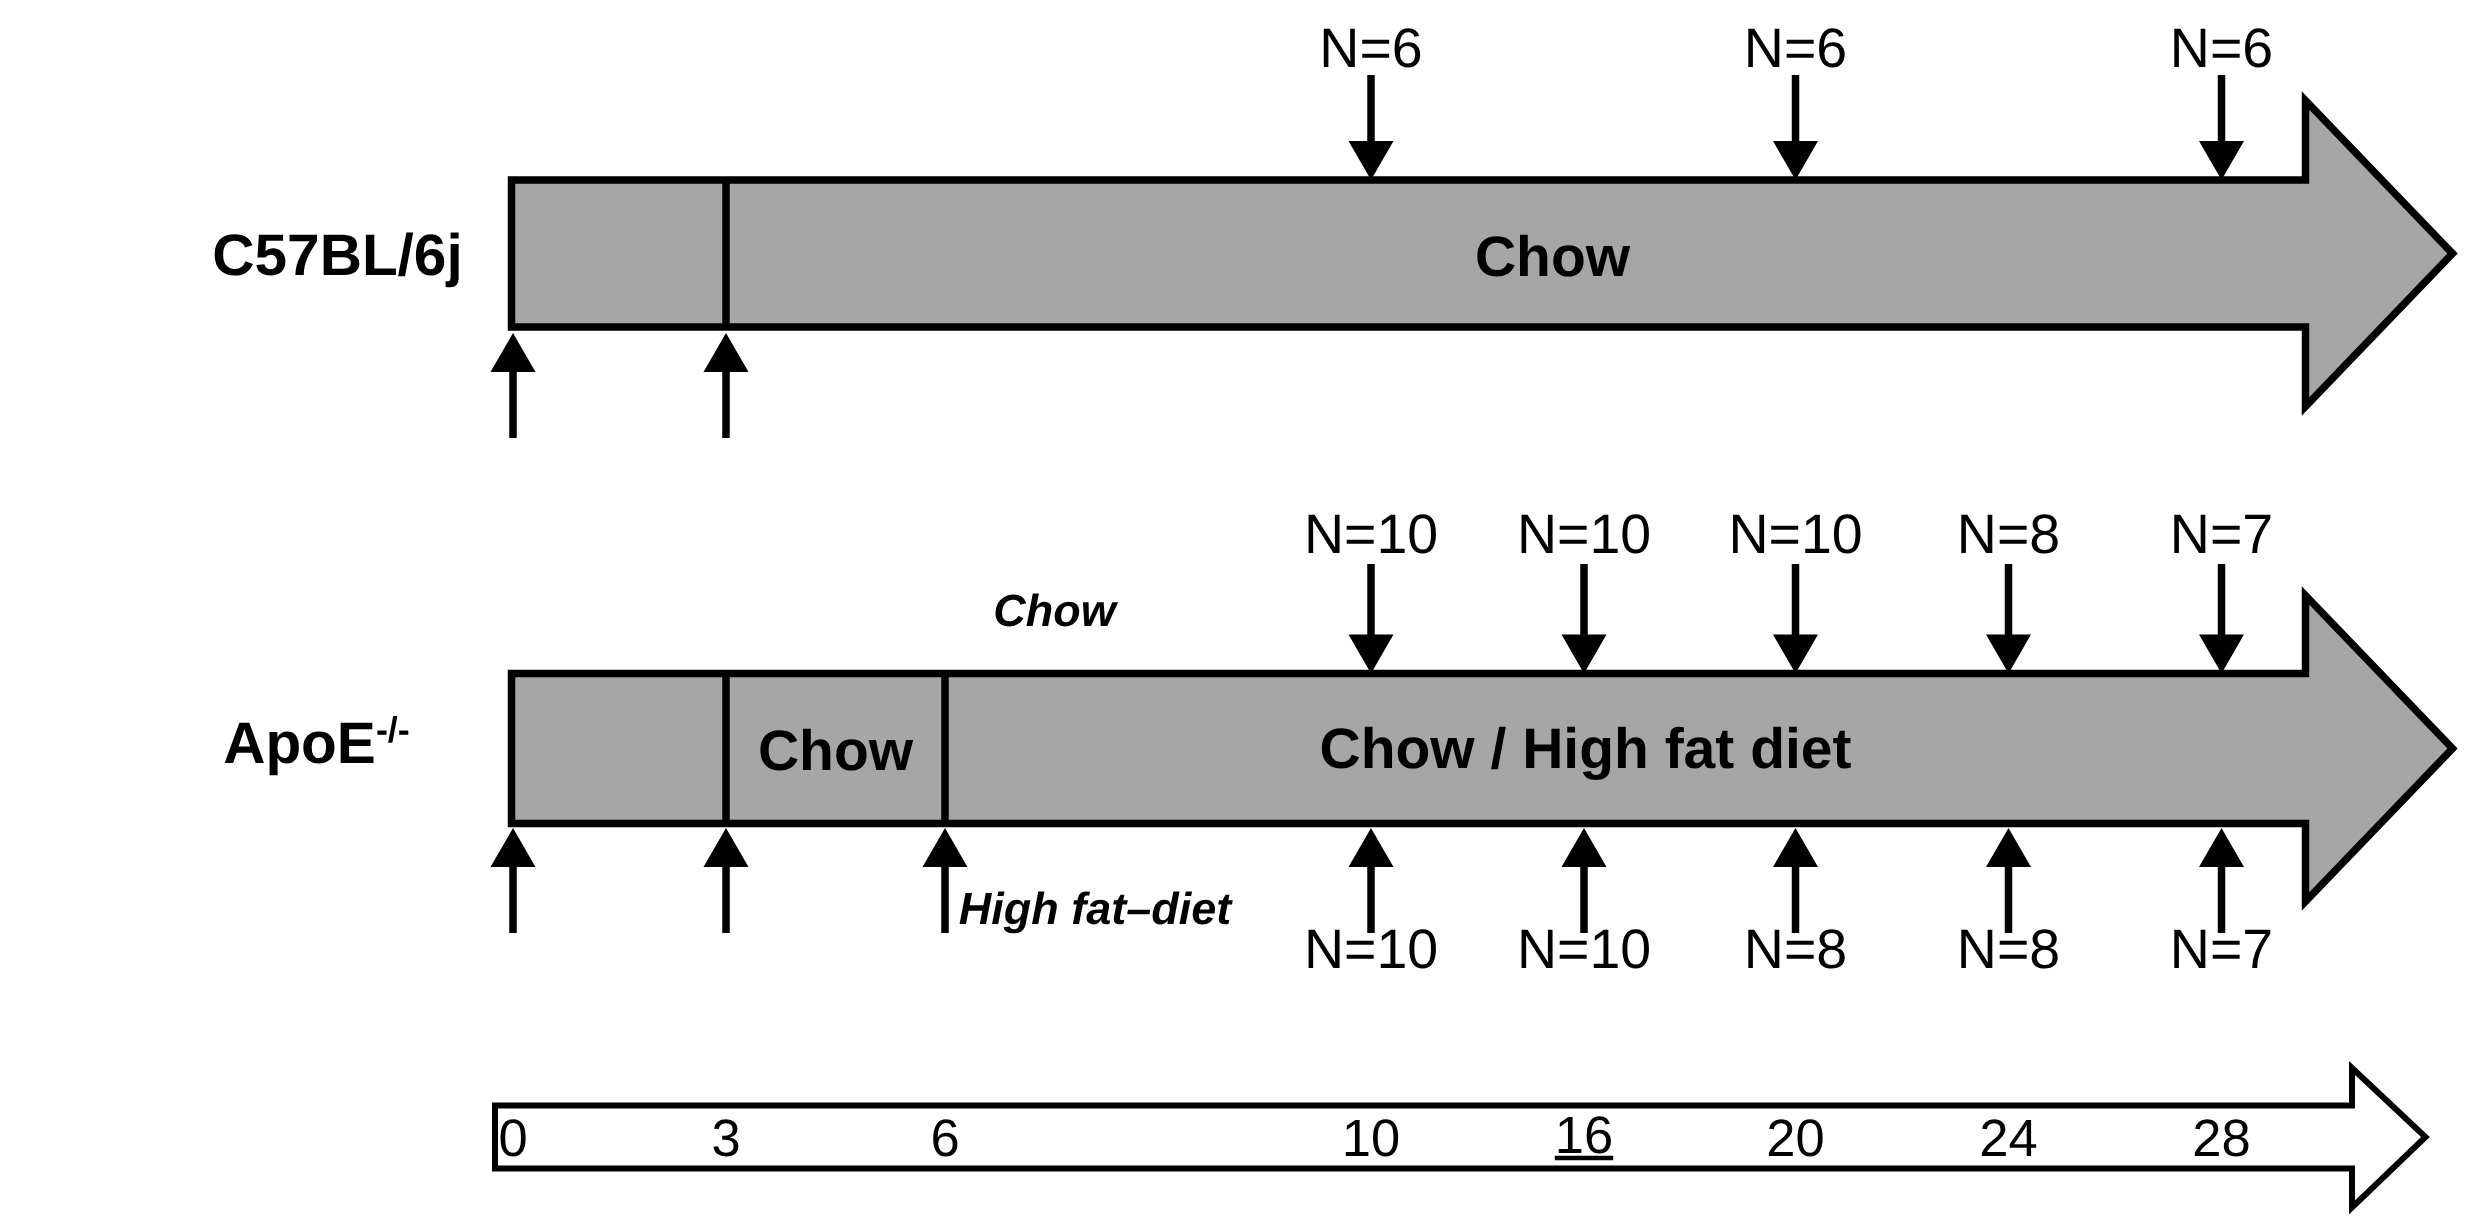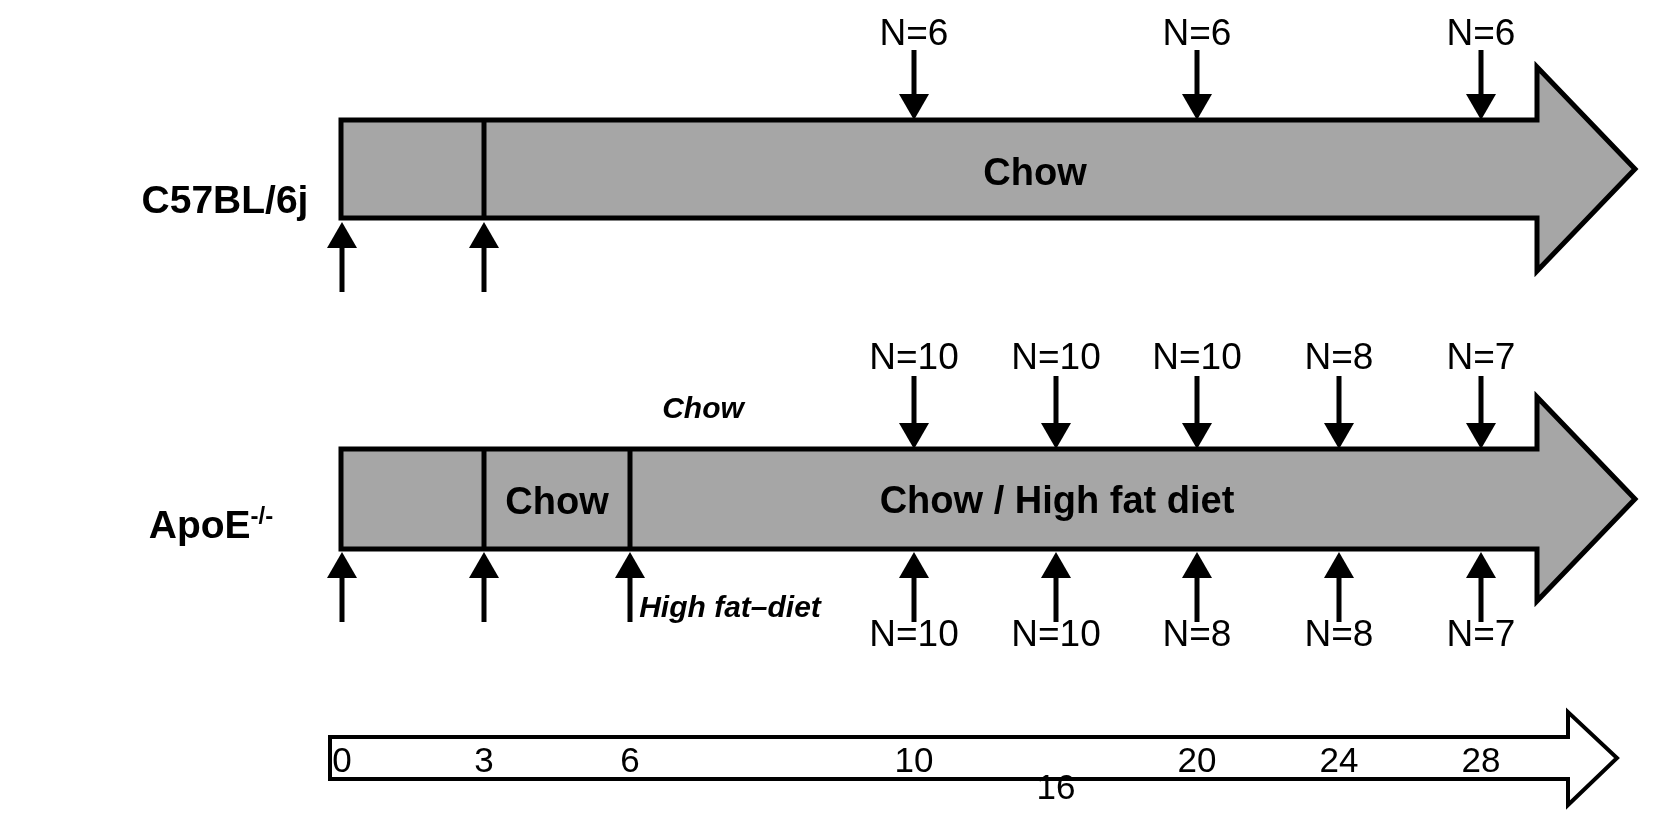--- a/index.html
+++ b/index.html
@@ -11,21 +11,21 @@
     color:#000;
     overflow:hidden;
   }
   .stage svg{position:absolute;left:0;top:0;}
   .lbl{
     position:absolute;
     transform:translate(-50%,-50%);
     white-space:nowrap;
     line-height:1;
   }
-  .row-label{font-size:39px;font-weight:bold;margin-top:28px;}
+  .row-label{font-size:39px;font-weight:bold;}
   .row-label sup{font-size:24px;font-weight:bold;vertical-align:0;position:relative;top:-14px;}
   .bar-label{font-size:38px;font-weight:bold;}
   .diet-note{font-size:30px;font-weight:bold;font-style:italic;}
   .axis-label{font-size:31px;font-style:italic;}
   .n-label{font-size:37px;font-weight:normal;}
   .tick-label{font-size:35px;}
 </style>
 </head>
 <body>
 
@@ -109,17 +109,17 @@
     <div class="lbl n-label" style="left: 1481px; top: 356px;">N=7</div>
     <div class="lbl n-label" style="left: 914px; top: 633px;">N=10</div>
     <div class="lbl n-label" style="left: 1056px; top: 633px;">N=10</div>
     <div class="lbl n-label" style="left: 1197px; top: 633px;">N=8</div>
     <div class="lbl n-label" style="left: 1339px; top: 633px;">N=8</div>
     <div class="lbl n-label" style="left: 1481px; top: 633px;">N=7</div>
     <div class="lbl tick-label" style="left: 342px; top: 759px;">0</div>
     <div class="lbl tick-label" style="left: 484px; top: 759px;">3</div>
     <div class="lbl tick-label" style="left: 630px; top: 759px;">6</div>
     <div class="lbl tick-label" style="left: 914px; top: 759px;">10</div>
-    <div class="lbl tick-label" style="left: 1056px; top: 786px;">16</div>
+    <div class="lbl tick-label" style="left: 1056px; top: 757px; text-decoration: underline;">16</div>
     <div class="lbl tick-label" style="left: 1197px; top: 759px;">20</div>
     <div class="lbl tick-label" style="left: 1339px; top: 759px;">24</div>
     <div class="lbl tick-label" style="left: 1481px; top: 759px;">28</div>
   </div>
 
 </body></html>

